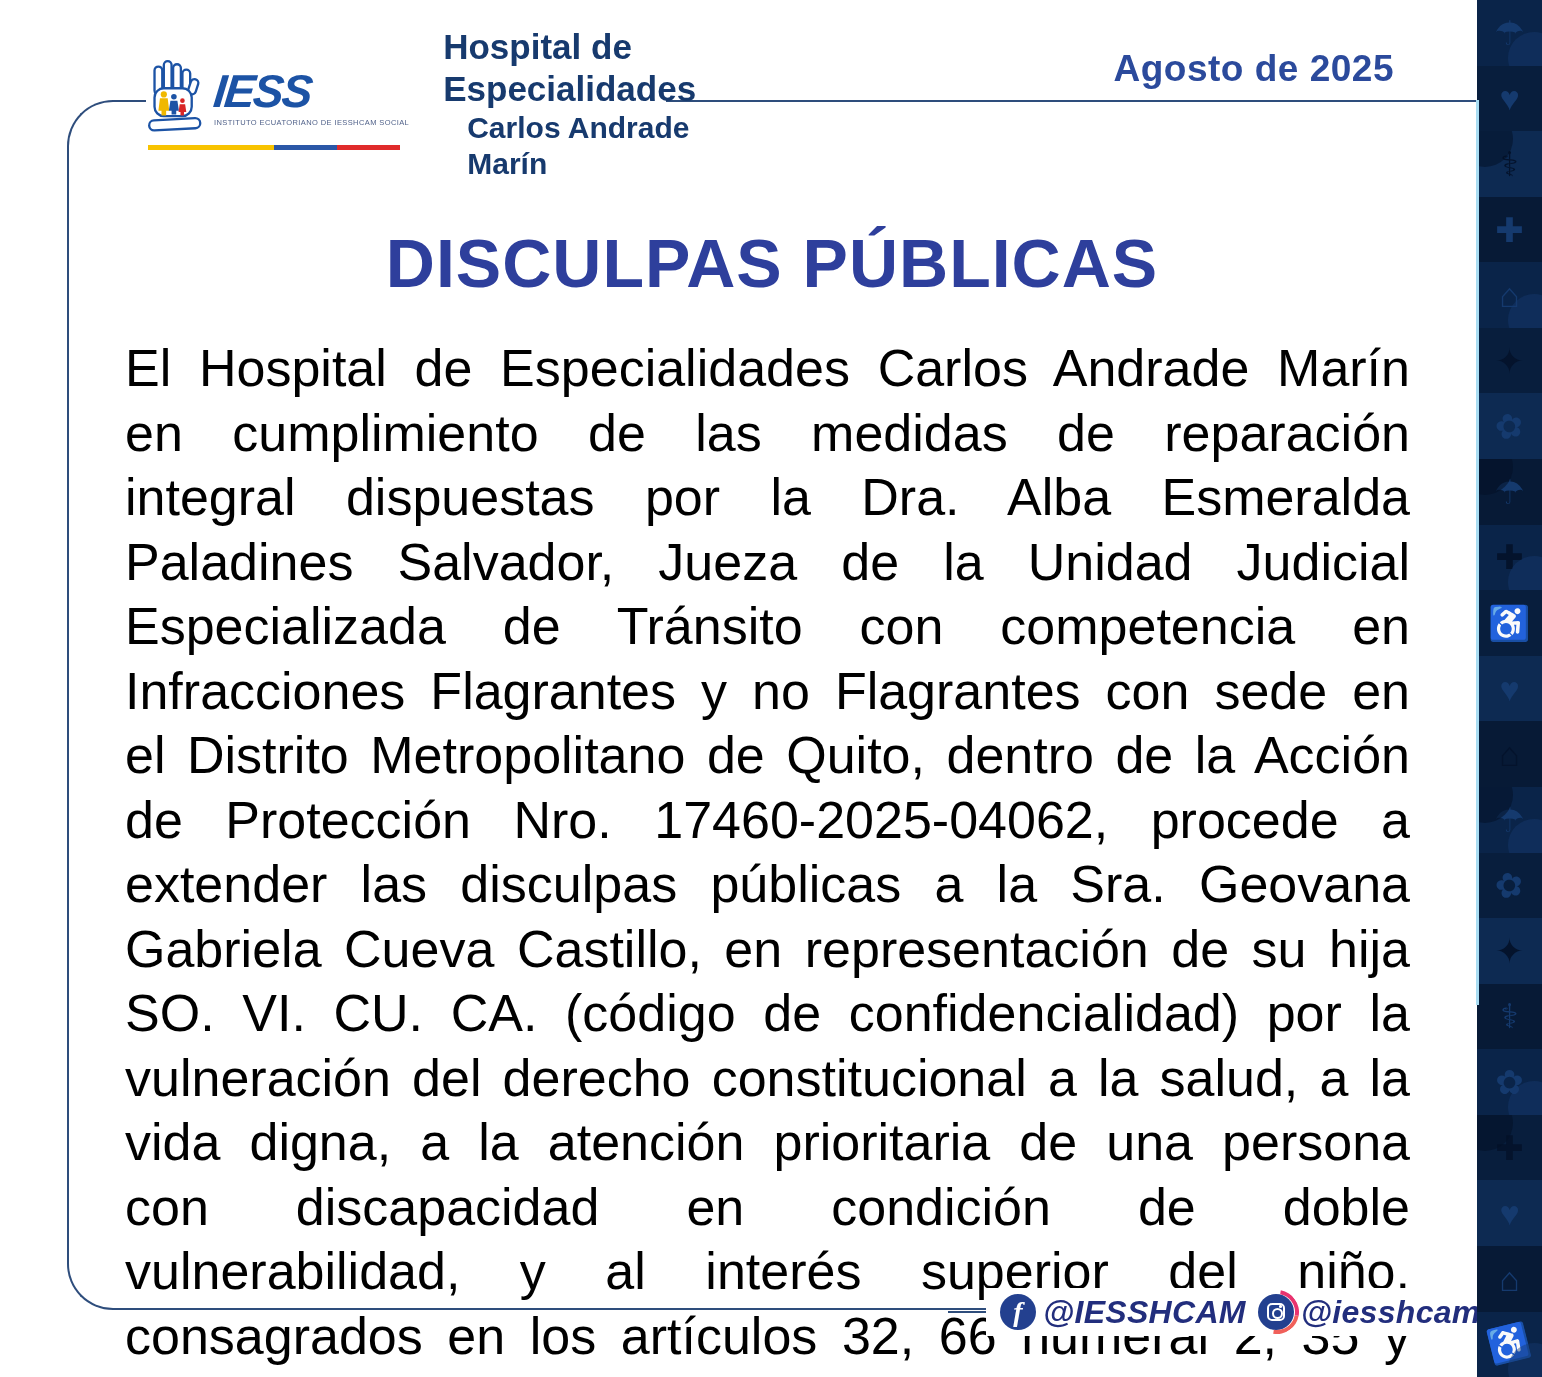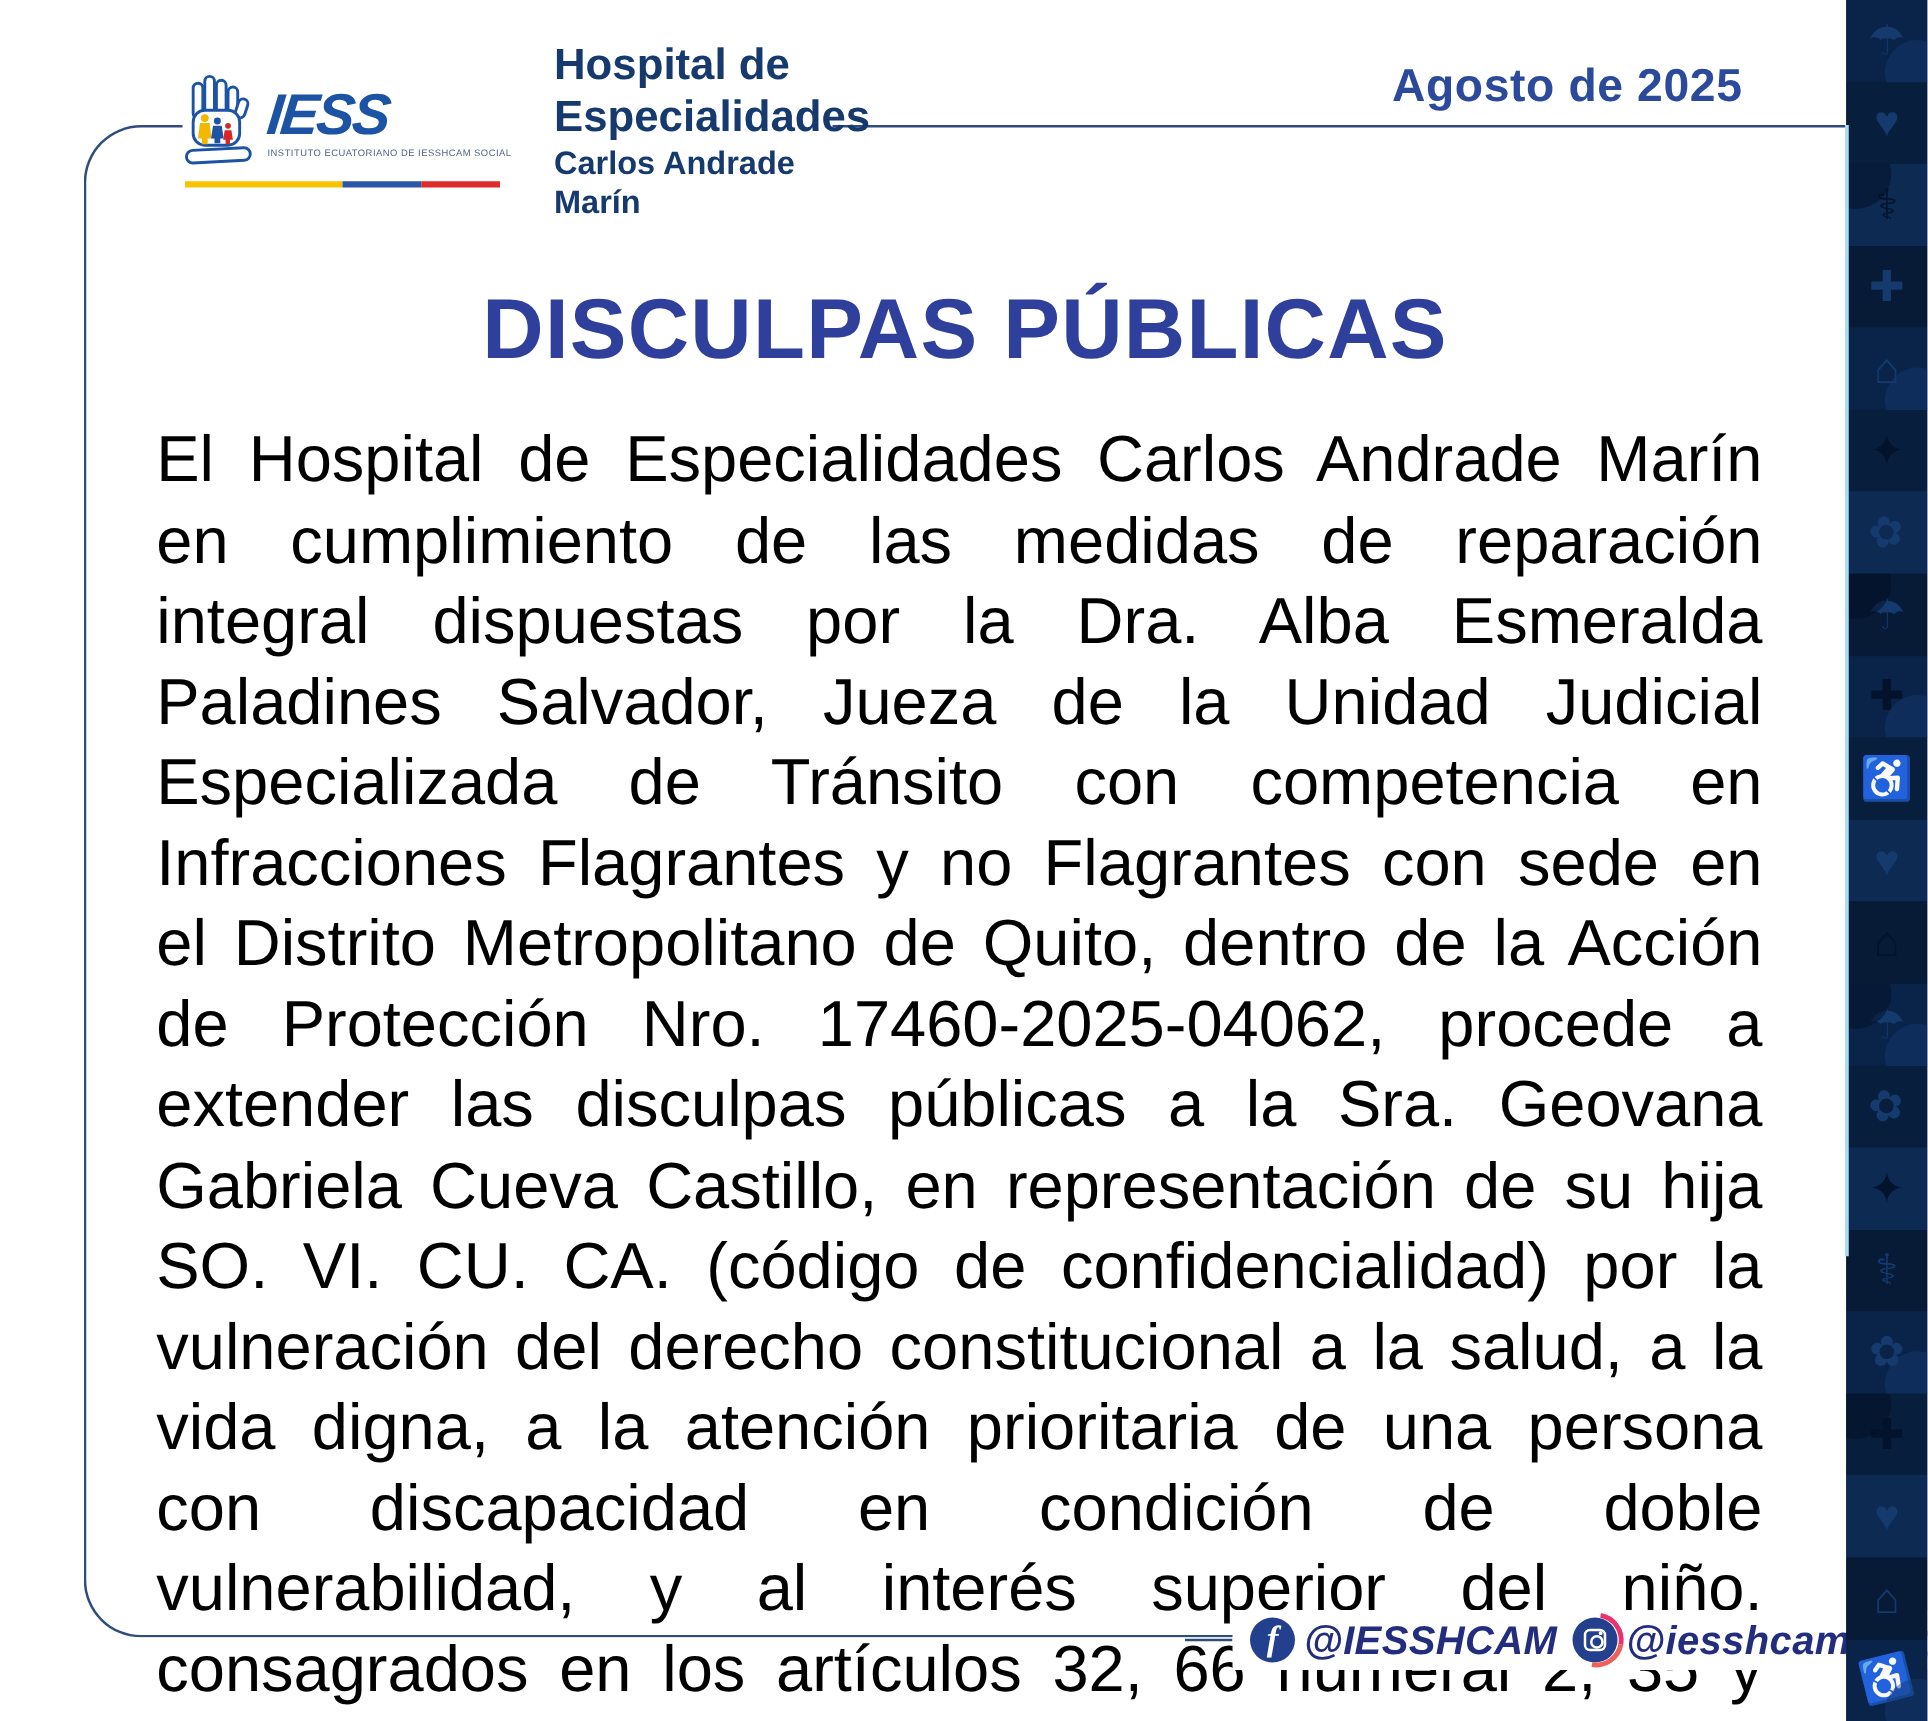--- a/index.html
+++ b/index.html
@@ -67,21 +67,21 @@
     display:block; font-size:7.5px; color:#51628a; letter-spacing:0.4px;
     margin-top:4px; white-space:nowrap;
   }
   .flag-bar { position:absolute; left:2px; bottom:0; width:252px; height:5px; display:flex; }
   .flag-bar .y { flex:0 0 50%; background:#f8c300; }
   .flag-bar .b { flex:0 0 25%; background:#2b57a7; }
   .flag-bar .r { flex:0 0 25%; background:#e02b2b; }
   .logo-divider { width:2px; height:72px; background:#173a6e; margin:0 16px 0 18px; }
   .hospital-names { color:#173a6e; line-height:1.2; padding-top:4px; }
   .hospital-line1 { font-size:35px; font-weight:700; display:block; }
-  .hospital-line2 { font-size:26px; font-weight:700; display:block; }
+  .hospital-line2 { font-size:30px; font-weight:700; display:block;margin-left:24px; }
 
   
   .doc-title {
     position:absolute; left:67px; top:224px; width:1410px;
     text-align:center; font-size:68px; font-weight:bold; letter-spacing:1px;
     color:#2e3f9c;
   }
 
   
   .doc-body {

